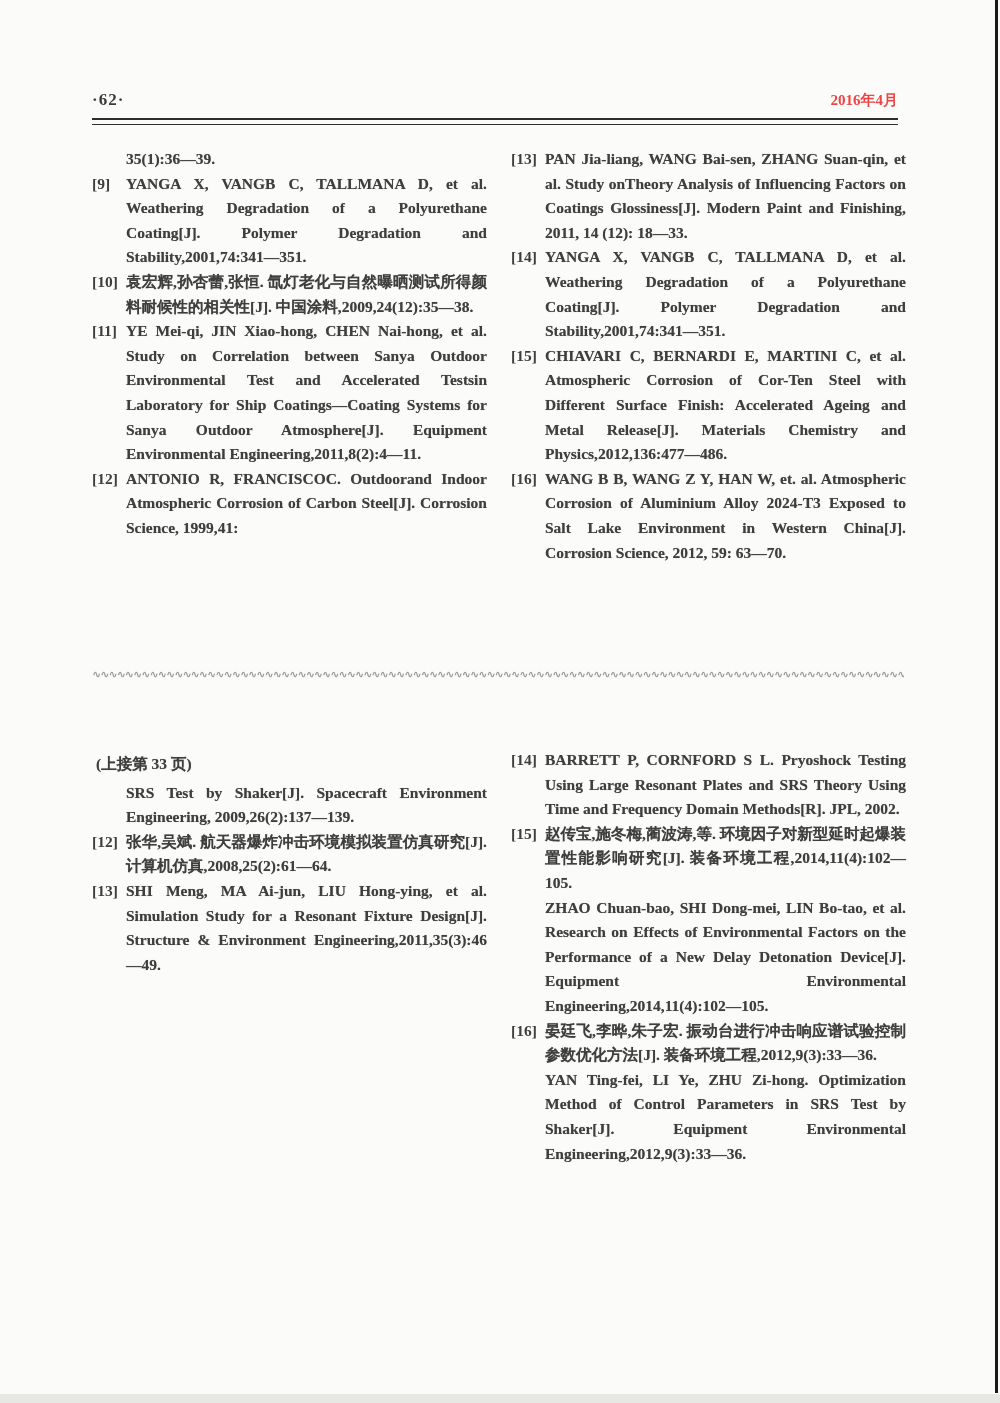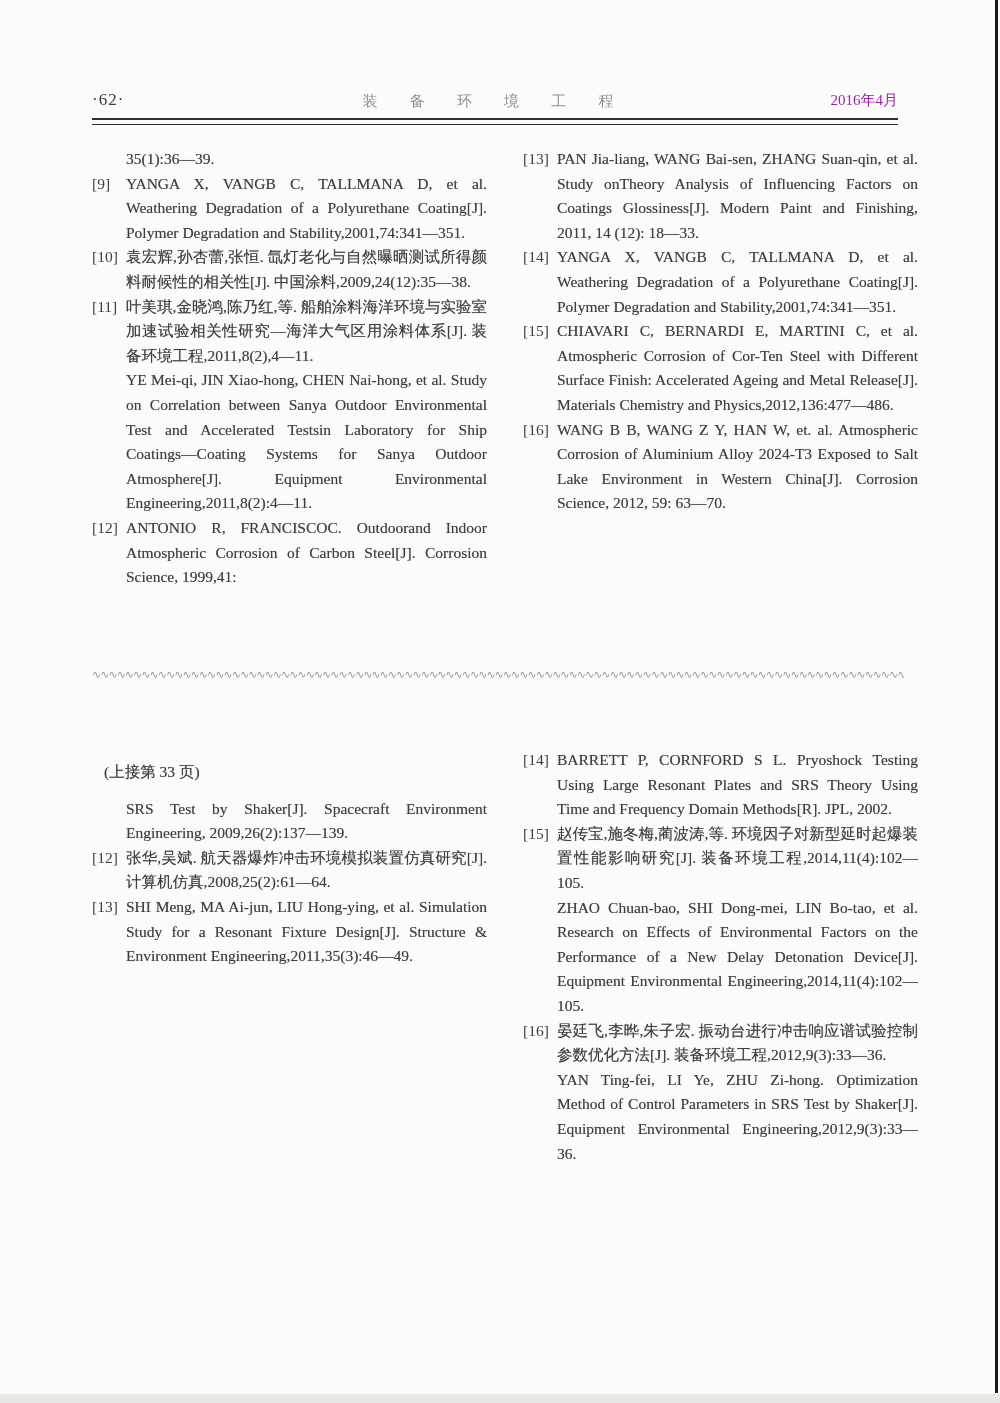--- a/index.html
+++ b/index.html
@@ -7,64 +7,65 @@
     width:1000px;height:1403px;
     background:#f6f6f4;
     font-family:"Liberation Serif","DejaVu Serif",serif;
     position:relative;
     overflow:hidden;
   }
   .page{
     position:absolute;inset:0;
     background:#fbfbf9;
     color:#404040;
+    font-weight:bold;
   }
   
   .header{
     position:absolute;top:90px;left:92px;width:806px;height:24px;
   }
   .page-number{
     position:absolute;left:0;top:0;
     font-size:17px;letter-spacing:1px;color:#3c3c3c;
   }
   .journal-title{
     position:absolute;left:0;right:0;top:2px;text-align:center;
     font-size:15px;letter-spacing:14px;color:#8f8f8f;
     font-family:"Liberation Sans","DejaVu Sans",sans-serif;
   }
   .issue-date{
     position:absolute;right:0;top:1px;
-    font-size:15px;color:#a21caf;
+    font-size:15px;color:#ef4444;
   }
   .header-rule{
     position:absolute;top:118px;left:92px;width:806px;height:4px;
     border-top:2px solid #2e2e2e;border-bottom:1px solid #2e2e2e;
   }
   
   .refs-block{
     position:absolute;left:92px;width:816px;
-    display:flex;gap:36px;
+    display:flex;gap:24px;
   }
   .refs-top{top:147px;}
   .refs-bottom{top:748px;}
   .ref-col{width:395px;flex:none;}
   .ref{display:flex;}
   .ref-label{
     width:34px;flex:none;
     font-size:15.5px;line-height:24.6px;color:#3e3e3e;
   }
   .ref-body{flex:1;min-width:0;}
   .ref-body p{
     margin:0;text-align:justify;
     font-size:15.5px;line-height:24.6px;color:#3e3e3e;
     text-shadow:0 0 0.7px rgba(70,70,70,0.55);
   }
   .continued-note{
     font-size:15.5px;line-height:24.6px;color:#3e3e3e;
-    margin:12px;
+    margin:4px;
     text-shadow:0 0 0.7px rgba(70,70,70,0.55);
   }
   
   .section-separator{
     position:absolute;top:666px;left:92px;width:812px;height:18px;
     overflow:hidden;white-space:nowrap;
     font-family:"DejaVu Sans",sans-serif;
     font-size:11px;line-height:18px;letter-spacing:-1px;
     color:#9b9b9b;
   }
@@ -78,21 +79,20 @@
     background:#e7e7e4;
   }
 </style>
 </head>
 <body>
 
 <div class="page">
 
   <div class="header">
     <span class="page-number">·62·</span>
-    <span class="journal-title">装 备 环 境 工 程</span>
     <span class="issue-date">2016年4月</span>
   </div>
   <div class="header-rule"></div>
 
   <div class="refs-block refs-top">
     <div class="ref-col">
   <div class="ref">
     <span class="ref-label"></span>
     <div class="ref-body">
             <p>35(1):36—39.</p>
@@ -109,21 +109,20 @@
   <div class="ref">
     <span class="ref-label">[10]</span>
     <div class="ref-body">
             <p>袁宏辉,孙杏蕾,张恒. 氙灯老化与自然曝晒测试所得颜料耐候性的相关性[J]. 中国涂料,2009,24(12):35—38.</p>
           </div>
   </div>
 
   <div class="ref">
     <span class="ref-label">[11]</span>
     <div class="ref-body">
-            <p>叶美琪,金晓鸿,陈乃红,等. 船舶涂料海洋环境与实验室加速试验相关性研究—海洋大气区用涂料体系[J]. 装备环境工程,2011,8(2),4—11.</p>
             <p>YE Mei-qi, JIN Xiao-hong, CHEN Nai-hong, et al. Study on Correlation between Sanya Outdoor Environmental Test and Accelerated Testsin Laboratory for Ship Coatings—Coating Systems for Sanya Outdoor Atmosphere[J]. Equipment Environmental Engineering,2011,8(2):4—11.</p>
           </div>
   </div>
 
   <div class="ref">
     <span class="ref-label">[12]</span>
     <div class="ref-body">
             <p>ANTONIO R, FRANCISCOC. Outdoorand Indoor Atmospheric Corrosion of Carbon Steel[J]. Corrosion Science, 1999,41:</p>
           </div>
   </div>

